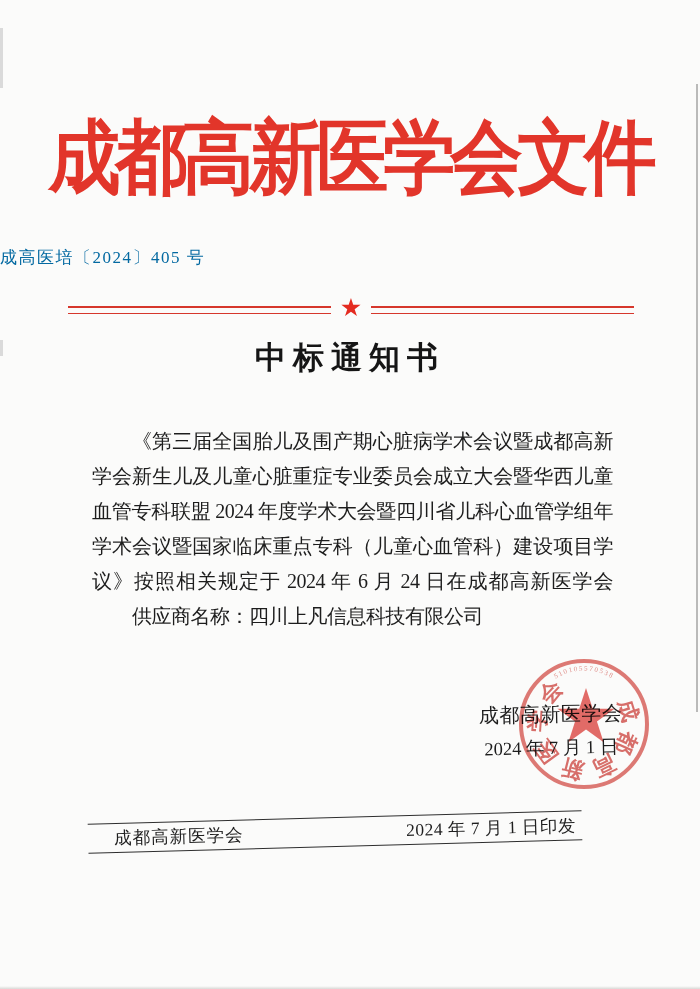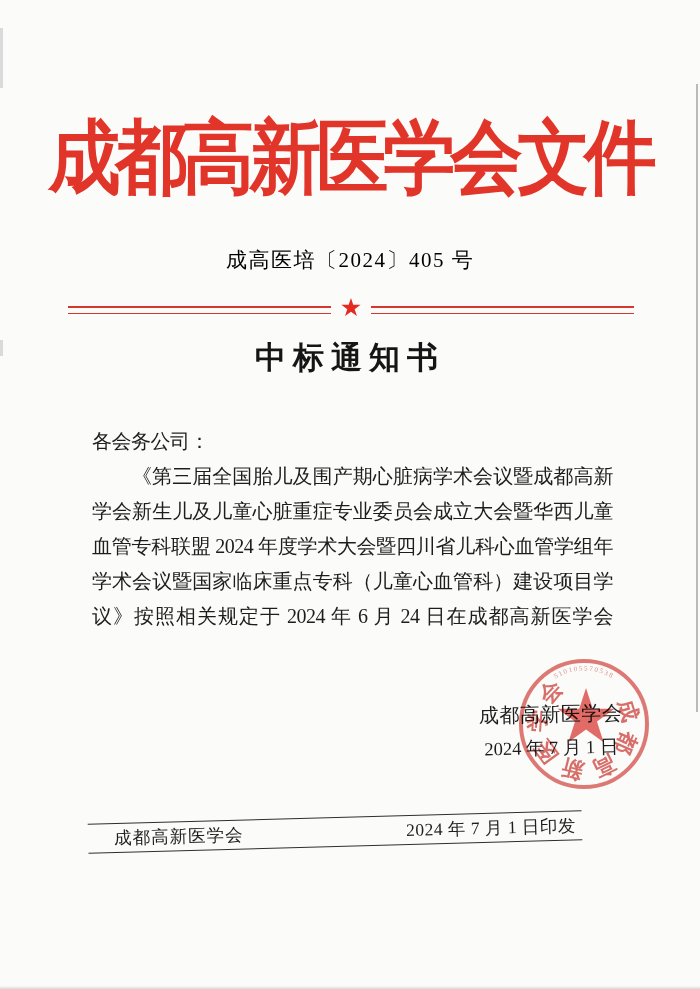--- a/index.html
+++ b/index.html
@@ -27,21 +27,21 @@
     position:absolute;top:108px;left:0;width:100%;
     text-align:center;
     font-size:72px;font-weight:900;line-height:100px;
     letter-spacing:-5px;
     color:var(--header_red);
     transform:scale(1,1.12);
     white-space:nowrap;
   }
   .doc-number{
     position:absolute;top:246px;left:0;width:100%;
-    text-align:center;font-size:21px;letter-spacing:1.5px;color:#000000;
+    font-size:17px;letter-spacing:1.5px;color:#0369a1;
   }
 
   
   .red-rule{
     position:absolute;top:297px;left:68px;right:66px;
     display:flex;align-items:center;
   }
   .red-rule .seg{
     flex:1;height:8px;box-sizing:border-box;
     border-top:2.5px solid var(--rule_red);
@@ -113,26 +113,26 @@
 
 <div class="red-rule">
   <div class="seg"></div>
   <div class="star">★</div>
   <div class="seg"></div>
 </div>
 
 <div class="doc-heading">中标通知书</div>
 
 <div class="body-text">
-  <div class="line">各会务公司：</div>
   <div class="line just ind">《第三届全国胎儿及围产期心脏病学术会议暨成都高新医</div>
   <div class="line just">学会新生儿及儿童心脏重症专业委员会成立大会暨华西儿童心</div>
   <div class="line just">血管专科联盟 2024 年度学术大会暨四川省儿科心血管学组年度</div>
   <div class="line just">学术会议暨国家临床重点专科（儿童心血管科）建设项目学术会</div>
   <div class="line just">议》按照相关规定于 2024 年 6 月 24 日在成都高新医学会（地点）</div>
+  <div class="line ind">供应商名称：四川上凡信息科技有限公司</div>
 </div>
 
 <div class="signature">
   <div class="sig-org">成都高新医学会</div>
   <div class="sig-date">2024 年 7 月 1 日</div>
 </div>
 
 <svg class="seal" viewBox="0 0 146 146">
   <circle cx="73" cy="73" r="63" fill="none" stroke="#d85750" stroke-width="4" opacity="0.85"></circle>
   <polygon transform="translate(75,67)" points="0,-30 6.76,-9.3 28.53,-9.27 10.94,3.55 17.63,24.27 0,11.5 -17.63,24.27 -10.94,3.55 -28.53,-9.27 -6.76,-9.3" fill="#df4a44" opacity="0.88"></polygon>

